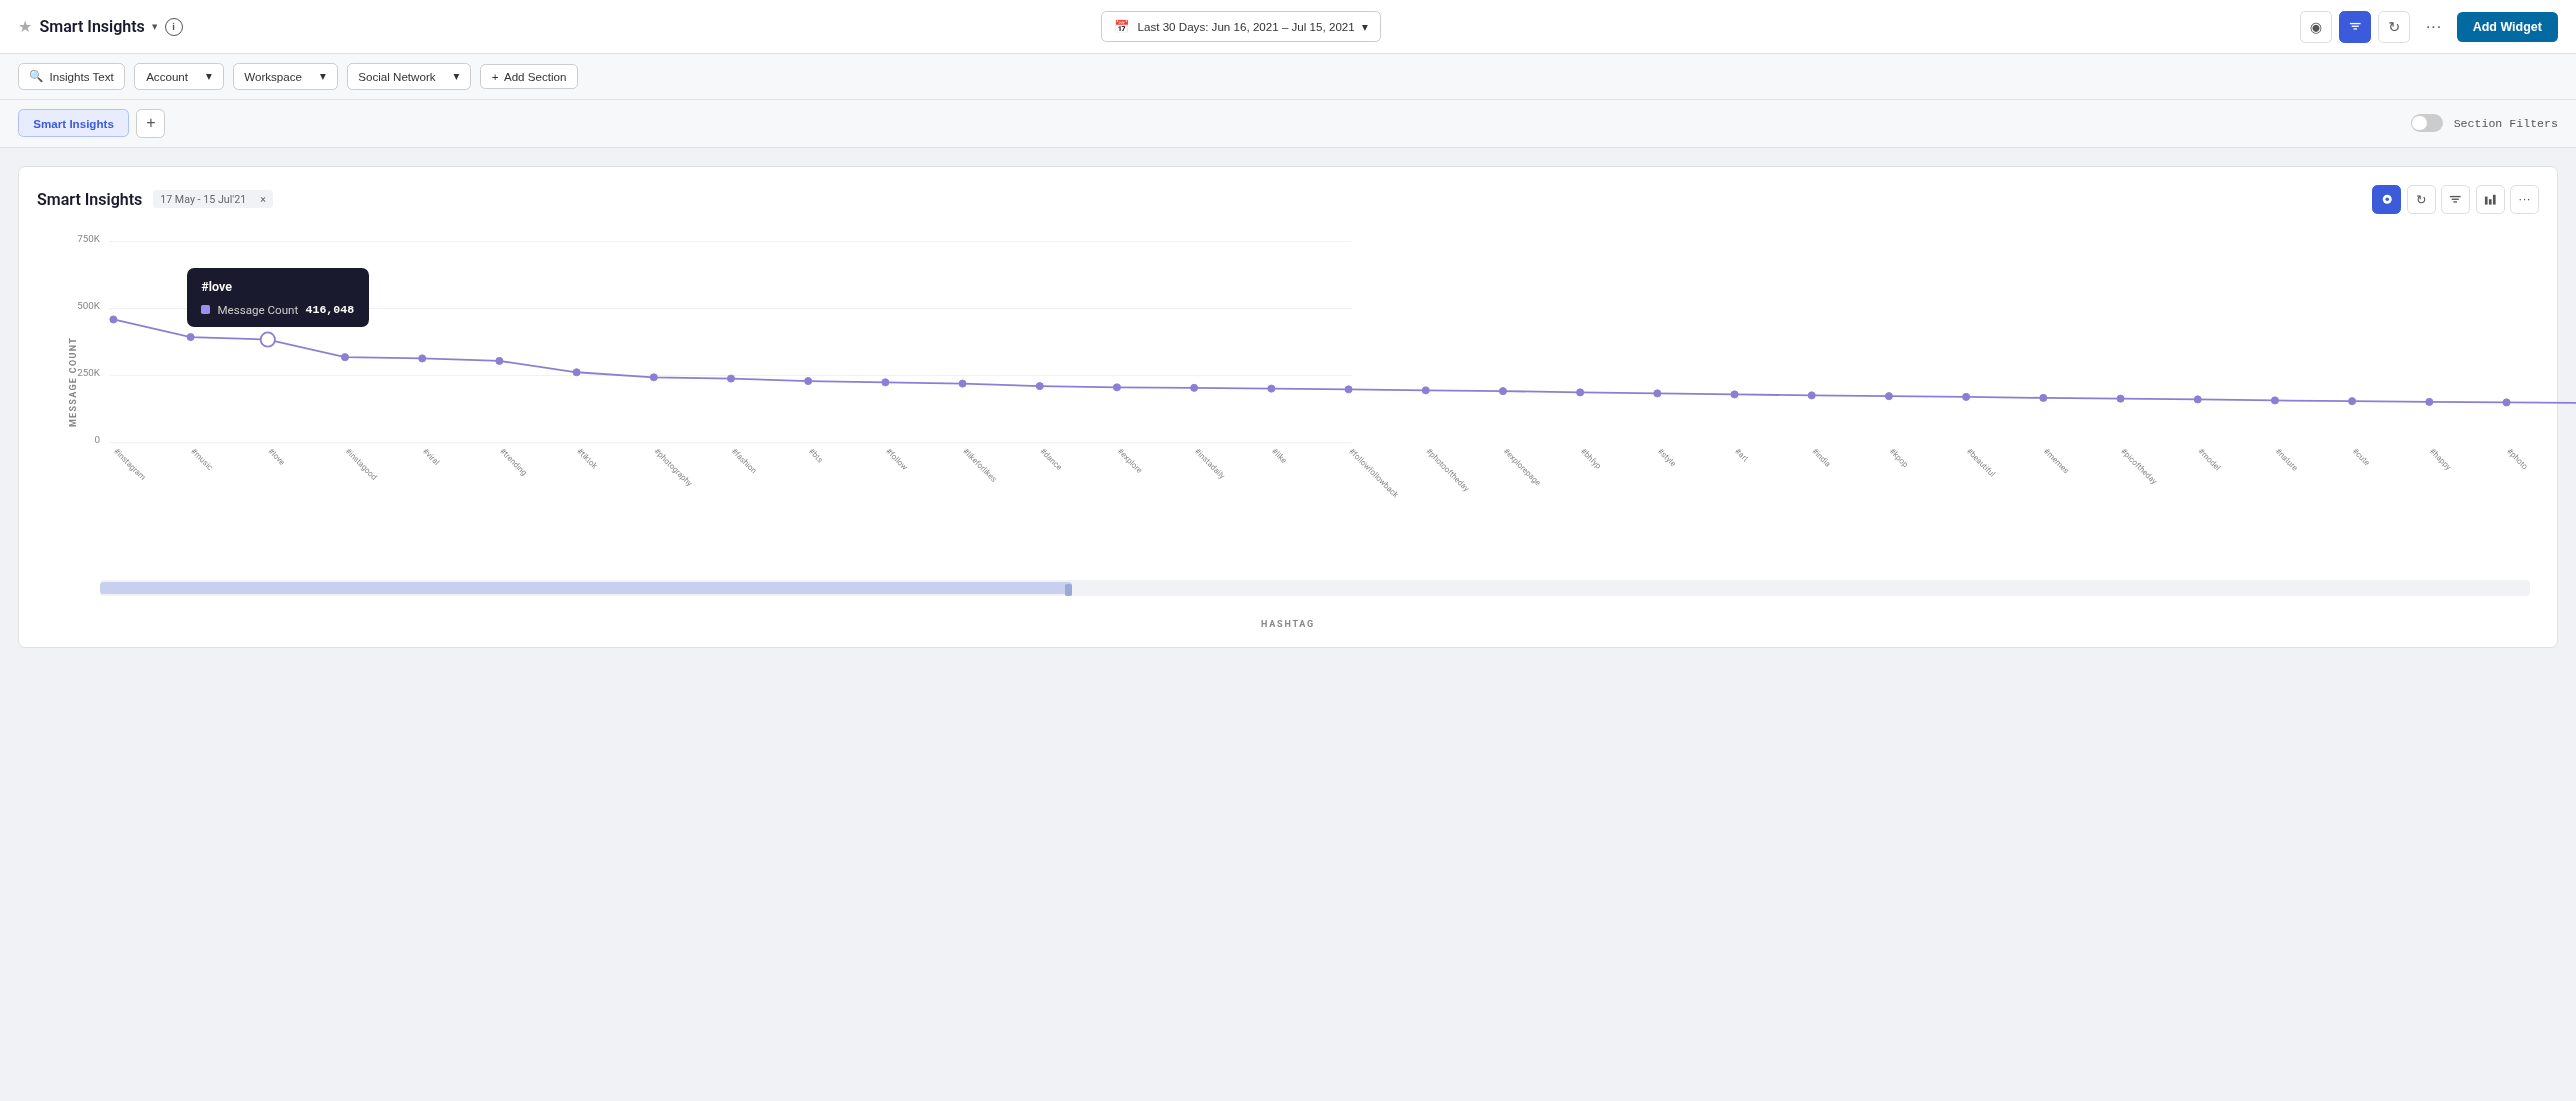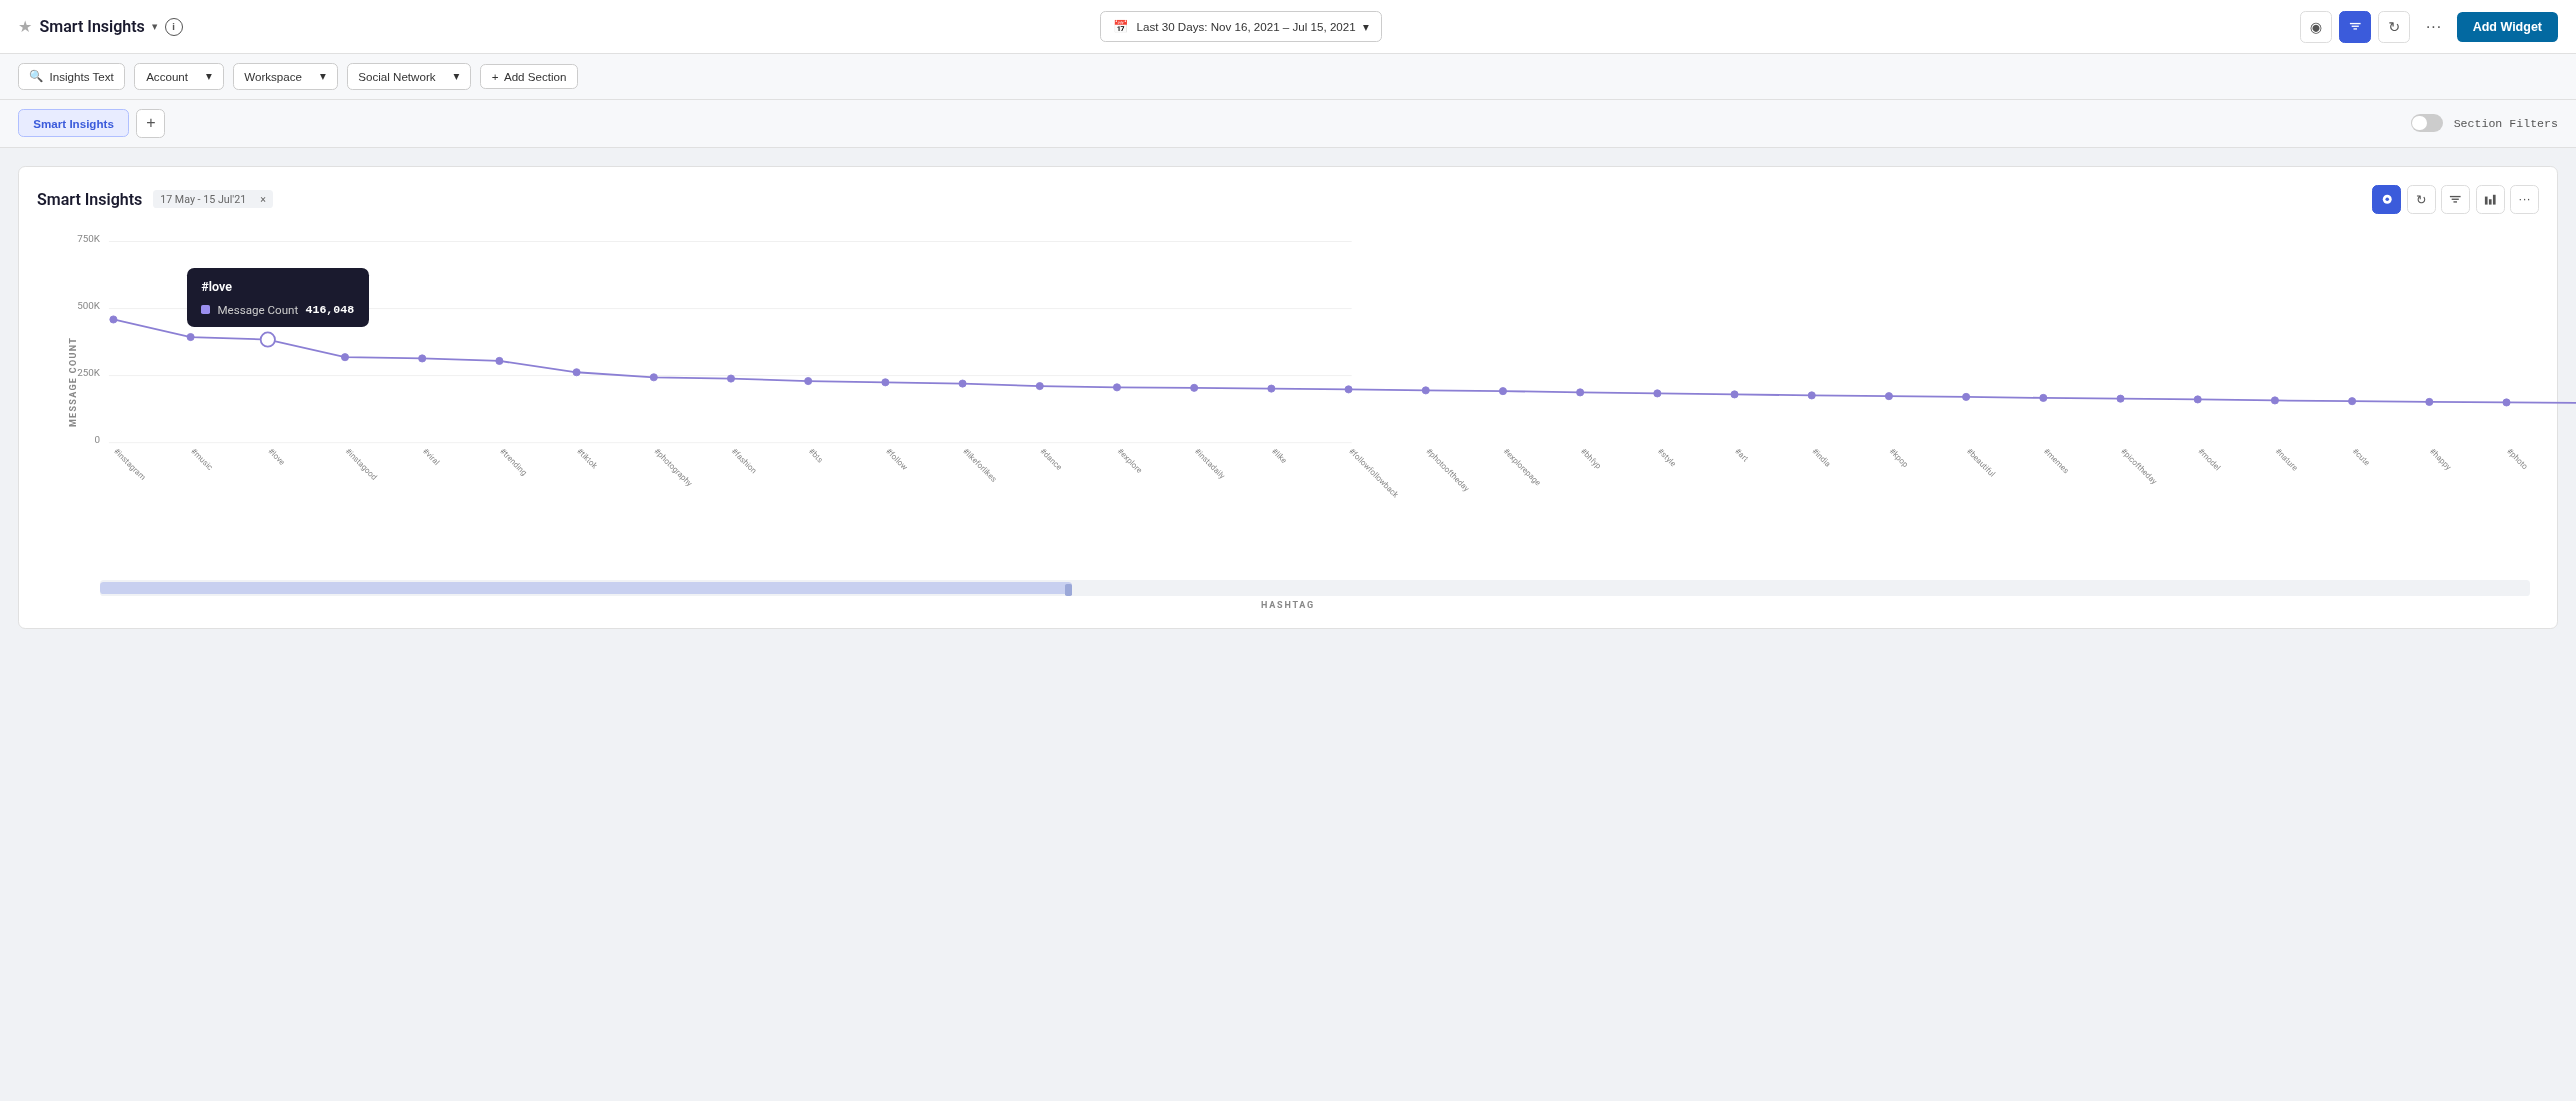--- a/index.html
+++ b/index.html
@@ -57,36 +57,36 @@
     .tooltip-hashtag { font-size: 12.5px; font-weight: 600; margin-bottom: 9px; }
     .tooltip-row { display: flex; align-items: center; gap: 7.2px; font-size: 11.6px; }
     .tooltip-dot { width: 9px; height: 9px; background: #9b8fef; border-radius: 1.8px; flex-shrink: 0; }
     .tooltip-label { color: #ccc; }
     .tooltip-value { font-weight: 700; color: #fff; margin-left: auto; font-family: Liberation Mono, monospace; }
 
     
     .scrollbar-area { margin-top: 9px; margin-left: 54px; height: 16px; background: #f0f2f5; border-radius: 3.6px; position: relative; overflow: hidden; }
     .scrollbar-thumb { position: absolute; left: 0; top: 1.8px; width: 40%; height: 12.5px; background: #c8d0f0; border-radius: 3.6px; cursor: grab; }
     .scrollbar-handle { position: absolute; right: 0; top: 1.8px; width: 7.2px; height: 12.5px; background: #9ba8d8; border-radius: 1.8px; }
-    .x-axis-label { text-align: center; font-size: 9px; font-weight: 700; letter-spacing: 1.8px; color: #888; margin-top: 4px; }
+    .x-axis-label { text-align: center; font-size: 9px; font-weight: 700; letter-spacing: 1.8px; color: #888; margin-top: 23px; }
   </style>
 </head>
 <body>
 
 <div class="header">
   <div class="header-left">
     <button class="star-btn">★</button>
     <span class="page-title">Smart Insights</span>
     <button class="title-dropdown">▾</button>
     <div class="info-icon">i</div>
   </div>
   <div class="header-center">
     <button class="date-range-btn">
       <span class="date-icon">📅</span>
-      <span>Last 30 Days: Nov 16, 2021 – Jul 15, 2021</span>
+      <span>Last 30 Days: Jun 16, 2021 – Jul 15, 2021</span>
       <span>▾</span>
     </button>
   </div>
   <div class="header-right">
     <button class="icon-btn">◉</button>
     <button class="icon-btn active">
       <svg width="12.5" height="12.5" viewBox="0 0 14 14" fill="none">
         <line x1="1" y1="4" x2="13" y2="4" stroke="white" stroke-width="1.5"></line>
         <line x1="3" y1="7" x2="11" y2="7" stroke="white" stroke-width="1.5"></line>
         <line x1="5" y1="10" x2="9" y2="10" stroke="white" stroke-width="1.5"></line>

